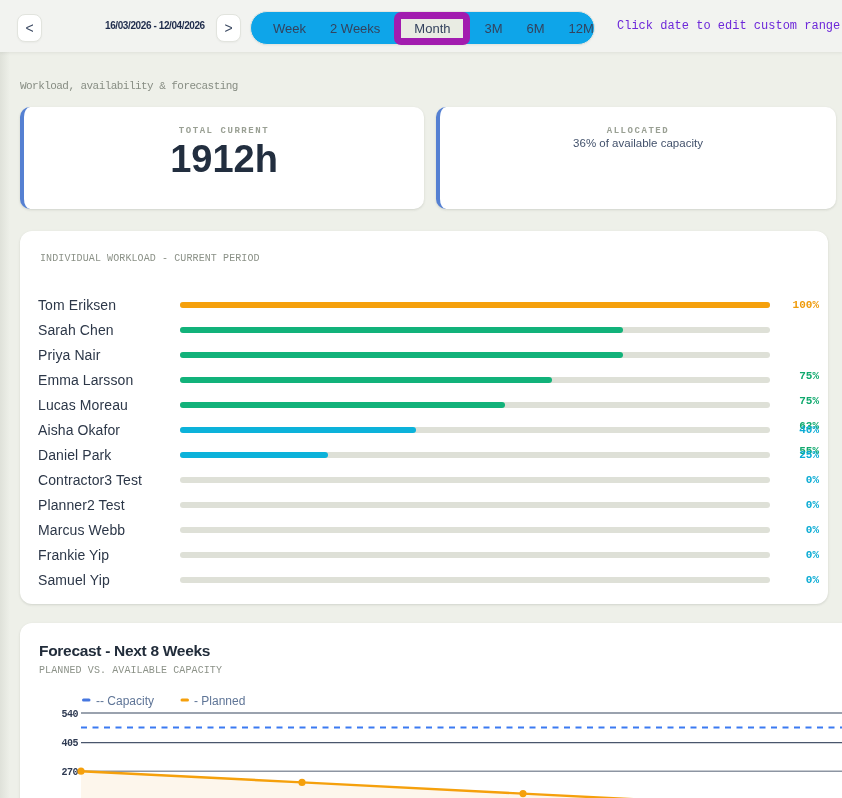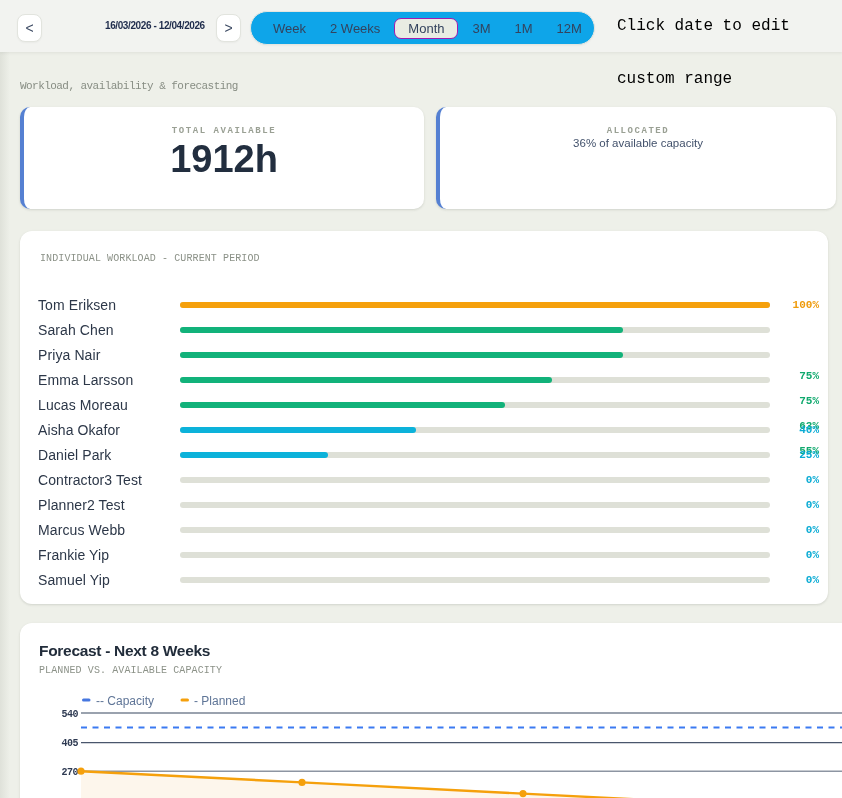--- a/index.html
+++ b/index.html
@@ -31,26 +31,26 @@
 .pill {
   position:absolute; left:250px; top:11px; height:34px; width:345px;
   background:#0ea5e9; border:1px solid #e4e6e0; border-radius:17px;
   display:flex; align-items:center; padding:0 10px;
   box-shadow:0 1px 2px rgba(0,0,0,0.04);
 }
 .pill .opt {
   font-size:13px; color:#34435e; padding:0 12px; white-space:nowrap;
 }
 .pill .sel {
-  background:#e9ece3; border:1px solid #a21caf; border-radius:7px;
+  background:#e9ece3; border:7px solid #a21caf; border-radius:7px;
   padding:2px 13px; margin:0 2px;
 }
 .hint {
   position:absolute; left:617px; top:0; height:52px; line-height:53px;
-  font-size:16px; color:#000000; letter-spacing:0px;
+  font-size:12px; color:#6d28d9; letter-spacing:0px;
 }
 
 
 .crumb {
   position:absolute; left:20px; top:80px;
   font-size:11px; color:#878d83; letter-spacing:-0.55px;
 }
 
 
 .stat {
@@ -103,31 +103,31 @@
 
 <div class="topbar">
   <div class="navbtn" style="left:17px;">&lt;</div>
   <div class="dateTitle">16/03/2026 - 12/04/2026</div>
   <div class="navbtn" style="left:216px;">&gt;</div>
   <div class="pill">
     <span class="opt">Week</span>
     <span class="opt">2 Weeks</span>
     <span class="opt sel">Month</span>
     <span class="opt">3M</span>
-    <span class="opt">1M</span>
+    <span class="opt">6M</span>
     <span class="opt">12M</span>
   </div>
   <div class="hint mono">Click date to edit custom range</div>
 </div>
 
 <div style="position:absolute;left:0;top:52px;width:10px;height:746px;background:linear-gradient(to right, rgba(120,125,112,0.13), rgba(120,125,112,0)); z-index:4;"></div>
 <div class="crumb mono">Workload, availability &amp; forecasting</div>
 
 <div class="stat" style="left:20px; width:404px;">
-  <div class="label">TOTAL AVAILABLE</div>
+  <div class="label">TOTAL CURRENT</div>
   <div class="big">1912h</div>
 </div>
 <div class="stat" style="left:436px; width:400px;">
   <div class="label">ALLOCATED</div>
   <div class="sub">36% of available capacity</div>
 </div>
 
 <div class="card" id="team" style="left:20px; top:231px; width:808px; height:373px;">
   <div style="position:absolute; left:20px; top:17px;">
     <div class="cardSub">INDIVIDUAL WORKLOAD - CURRENT PERIOD</div>

